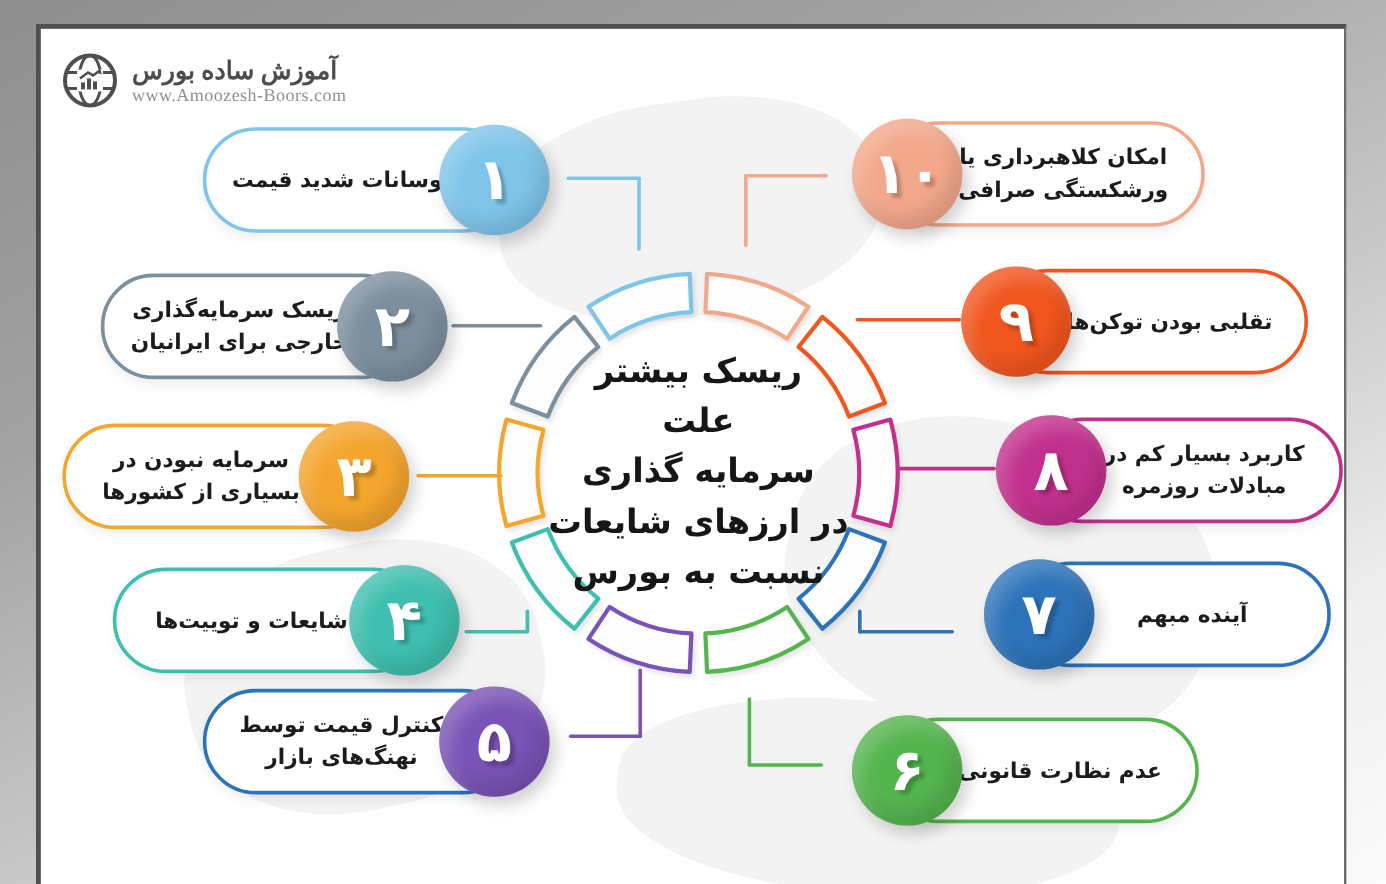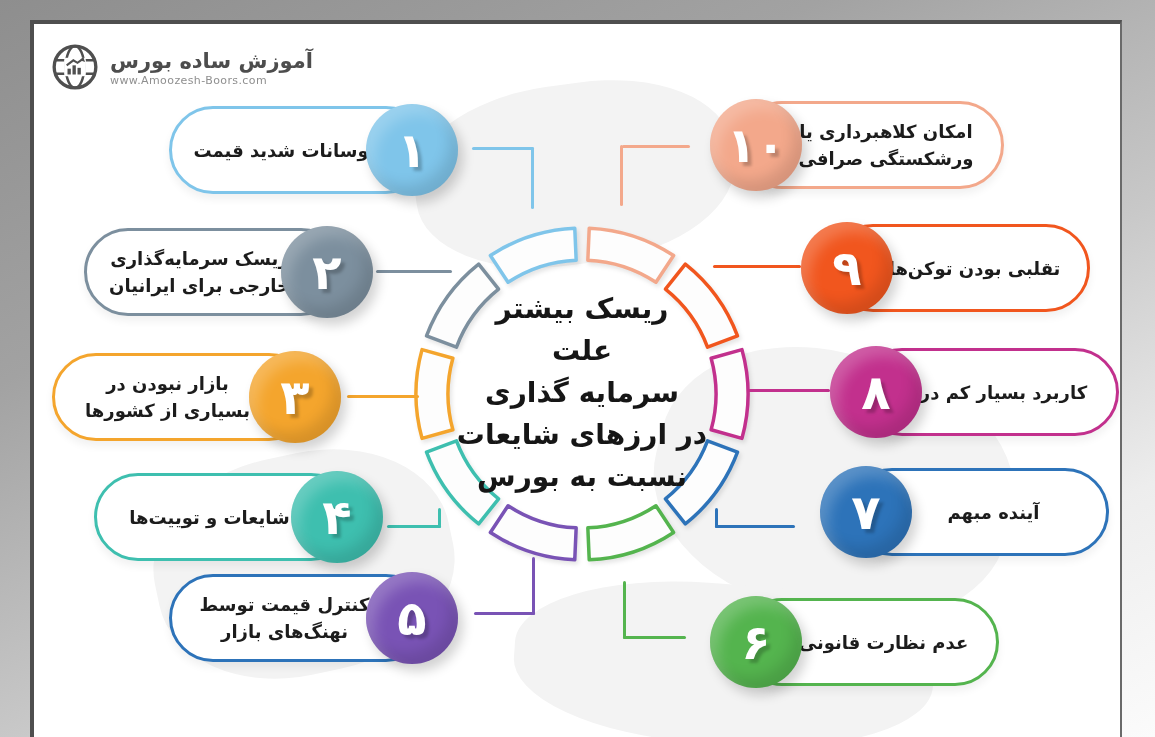--- a/index.html
+++ b/index.html
@@ -17,23 +17,23 @@
   }
   .wm{position:absolute;background:#f3f3f3;border-radius:45%;z-index:0;}
   #wm1{left:380px;top:60px;width:320px;height:180px;transform:rotate(-8deg);}
   #wm2{left:620px;top:330px;width:360px;height:260px;transform:rotate(14deg);}
   #wm3{left:120px;top:430px;width:300px;height:220px;transform:rotate(-12deg);}
   #wm4{left:480px;top:560px;width:420px;height:160px;transform:rotate(4deg);}
 
   
   #logo{position:absolute;left:16px;top:18px;display:flex;align-items:center;gap:10px;z-index:5;}
   #logo svg{width:50px;height:50px;}
-  #logo .col{display:flex;flex-direction:column;align-items:flex-start;}
+  #logo .col{display:flex;flex-direction:column;align-items:flex-start;font-family:Liberation Serif, serif;}
   #logo .t{font-size:21px;font-weight:bold;color:#4d4d4d;direction:rtl;line-height:26px;}
-  #logo .u{font-size:11px;color:#8f8f8f;letter-spacing:.4px;text-align:right;}
+  #logo .u{font-size:15px;color:#8f8f8f;letter-spacing:.4px;text-align:right;}
 
   
   #ring{position:absolute;left:368px;top:190px;width:360px;height:360px;z-index:1;
         filter:drop-shadow(2px 3px 2px rgba(0,0,0,.10));}
   #center-title{position:absolute;left:398px;top:264px;width:300px;z-index:2;
         text-align:center;direction:rtl;color:#161616;font-weight:bold;}
   #center-title span{display:block;font-size:28px;line-height:42px;white-space:nowrap;}
 
   
   .item{position:absolute;width:289px;height:92px;z-index:3;}
@@ -146,21 +146,21 @@
     <div class="pill">
       <span>ریسک سرمایه‌گذاری</span>
       <span>خارجی برای ایرانیان</span>
     </div>
     <div class="num">۲</div>
   </div>
 
   <div class="item left i3" style="--c: #F4A52D; --pc: #F4A52D;">
     <div class="conn c-h"></div>
     <div class="pill">
-      <span>بازار نبودن در</span>
+      <span>سرمایه نبودن در</span>
       <span>بسیاری از کشورها</span>
     </div>
     <div class="num">۳</div>
   </div>
 
   <div class="item left i4" style="--c: #3EBFAF; --pc: #3EBFAF;">
     <div class="conn c-h"></div>
     <div class="conn c-v"></div>
     <div class="pill">
       <span>شایعات و توییت‌ها</span>
@@ -193,20 +193,21 @@
     <div class="pill">
       <span>آینده مبهم</span>
     </div>
     <div class="num">۷</div>
   </div>
 
   <div class="item right i8" style="--c: #C2308D; --pc: #C2308D;">
     <div class="conn c-h"></div>
     <div class="pill">
       <span>کاربرد بسیار کم در</span>
+      <span>مبادلات روزمره</span>
     </div>
     <div class="num">۸</div>
   </div>
 
   <div class="item right i9" style="--c: #F1561E; --pc: #F1561E;">
     <div class="conn c-h"></div>
     <div class="pill">
       <span>تقلبی بودن توکن‌ها</span>
     </div>
     <div class="num">۹</div>

